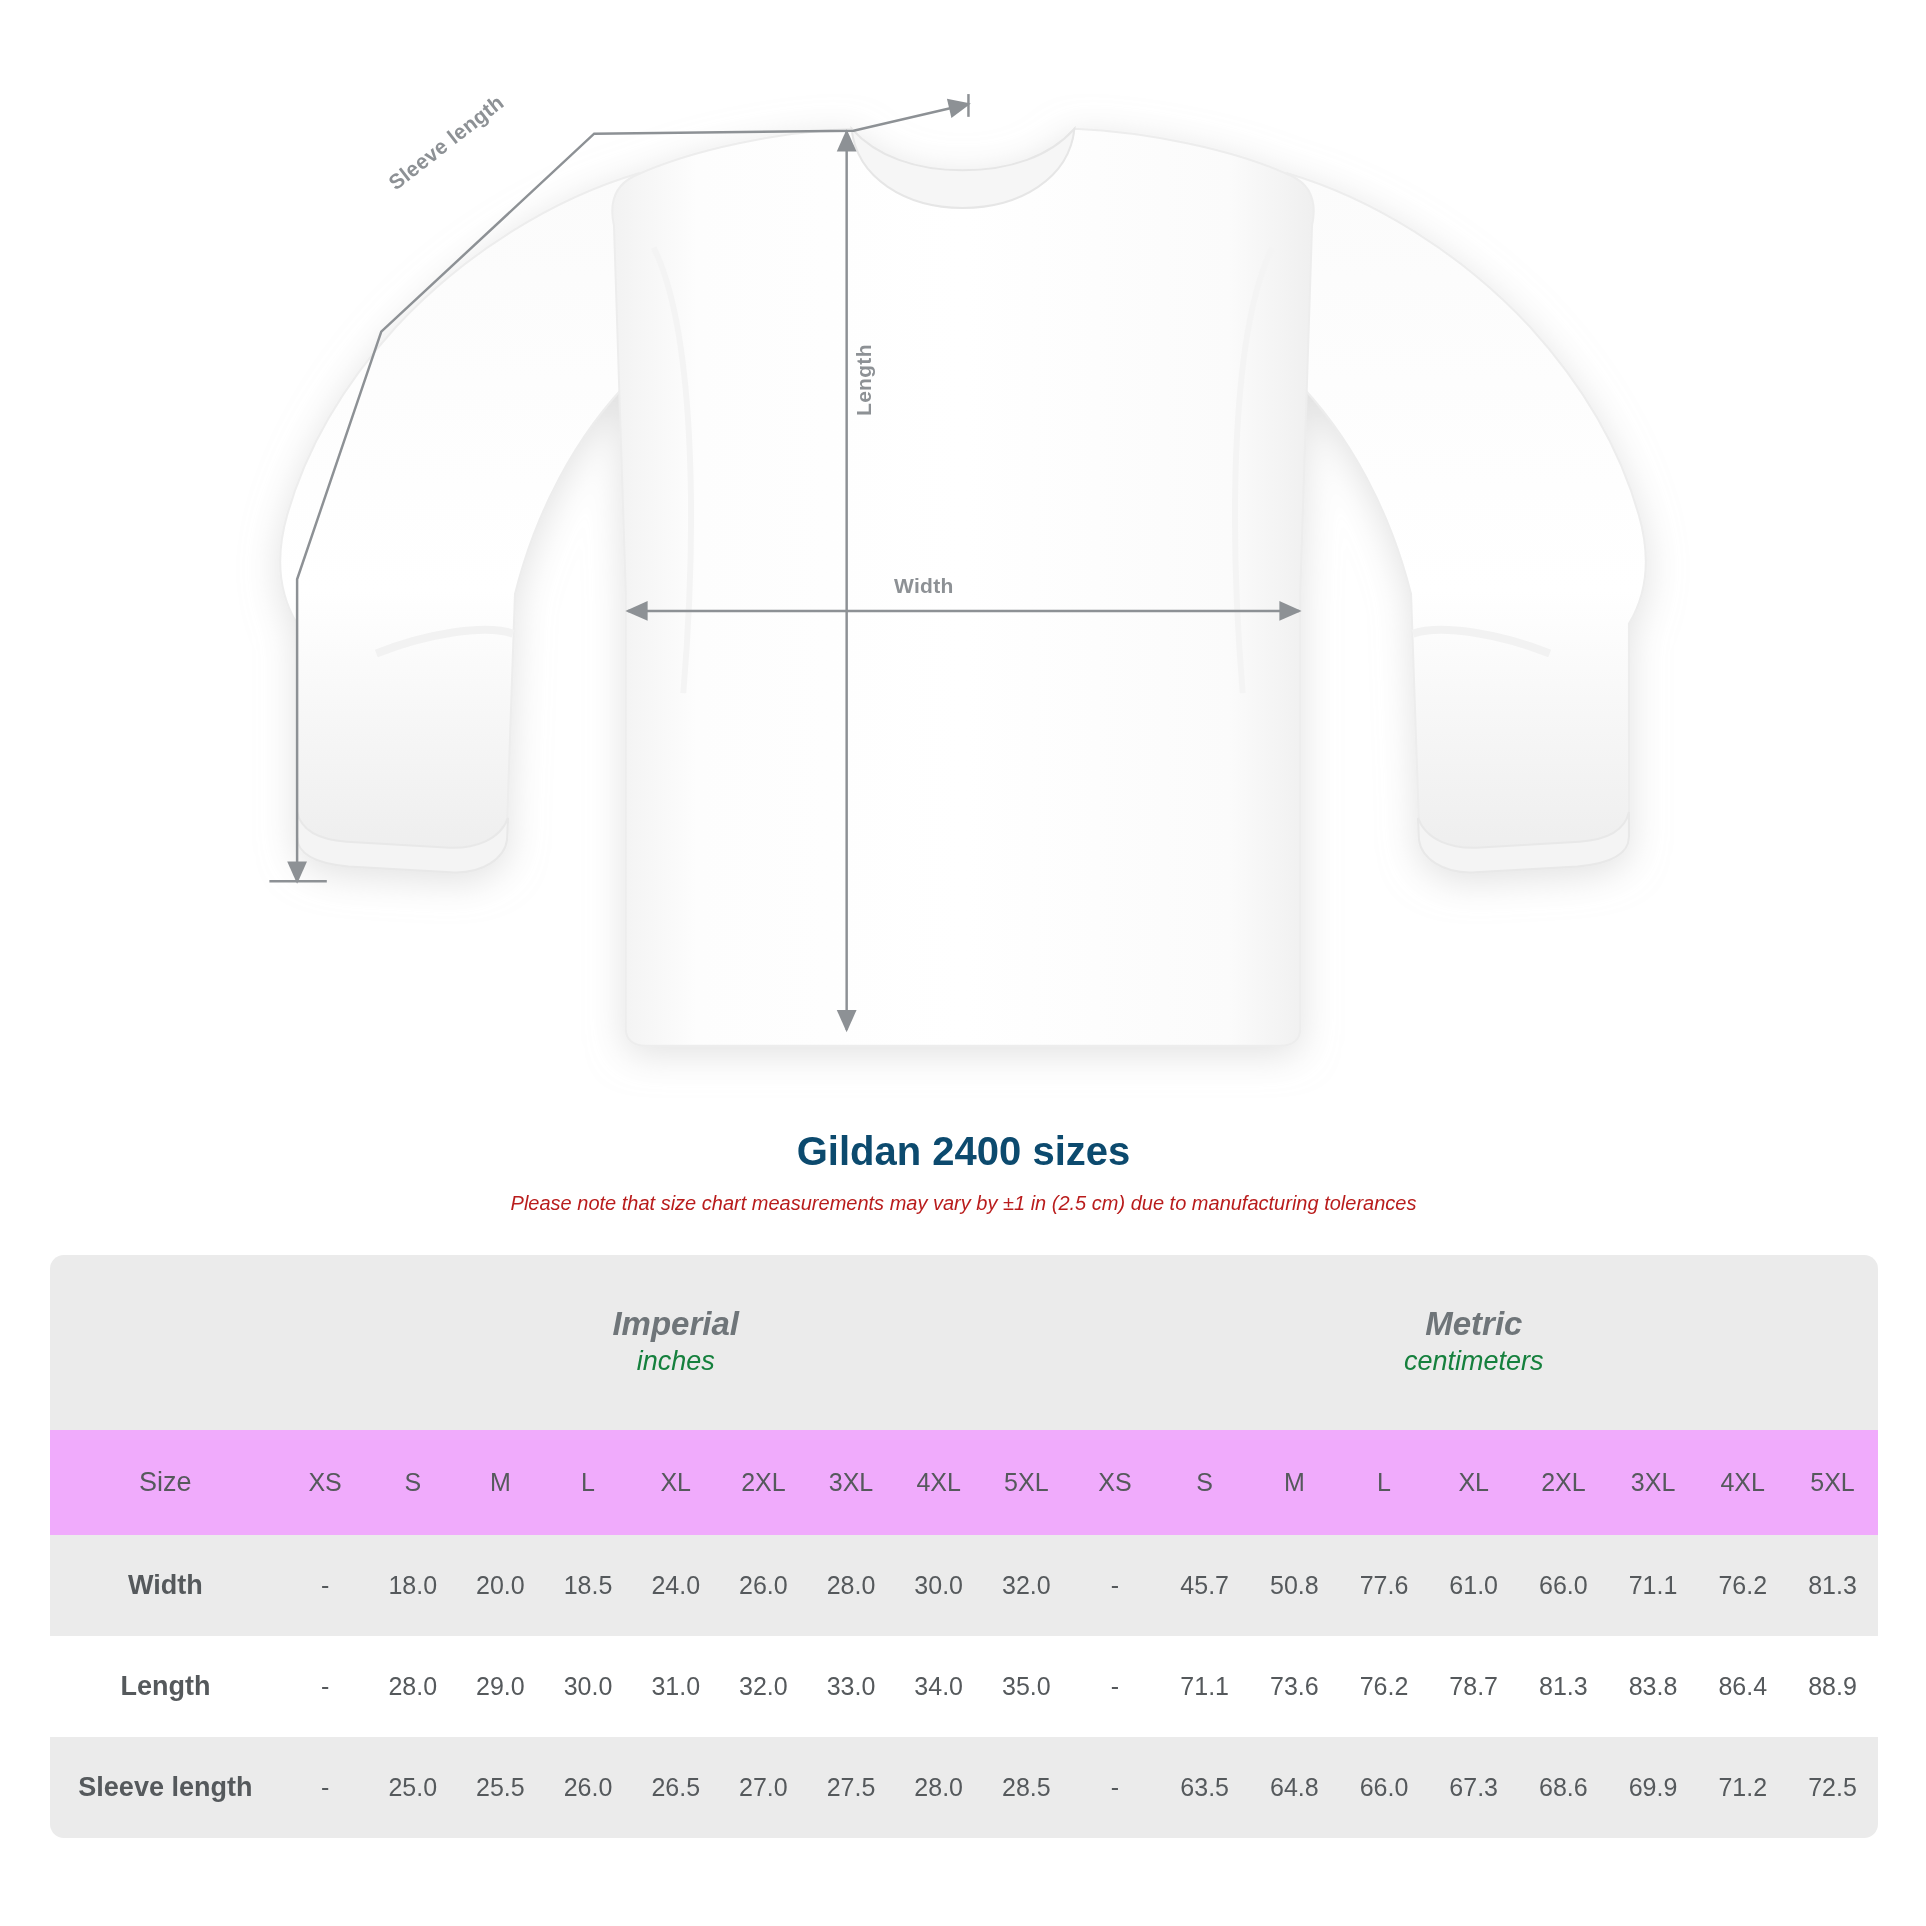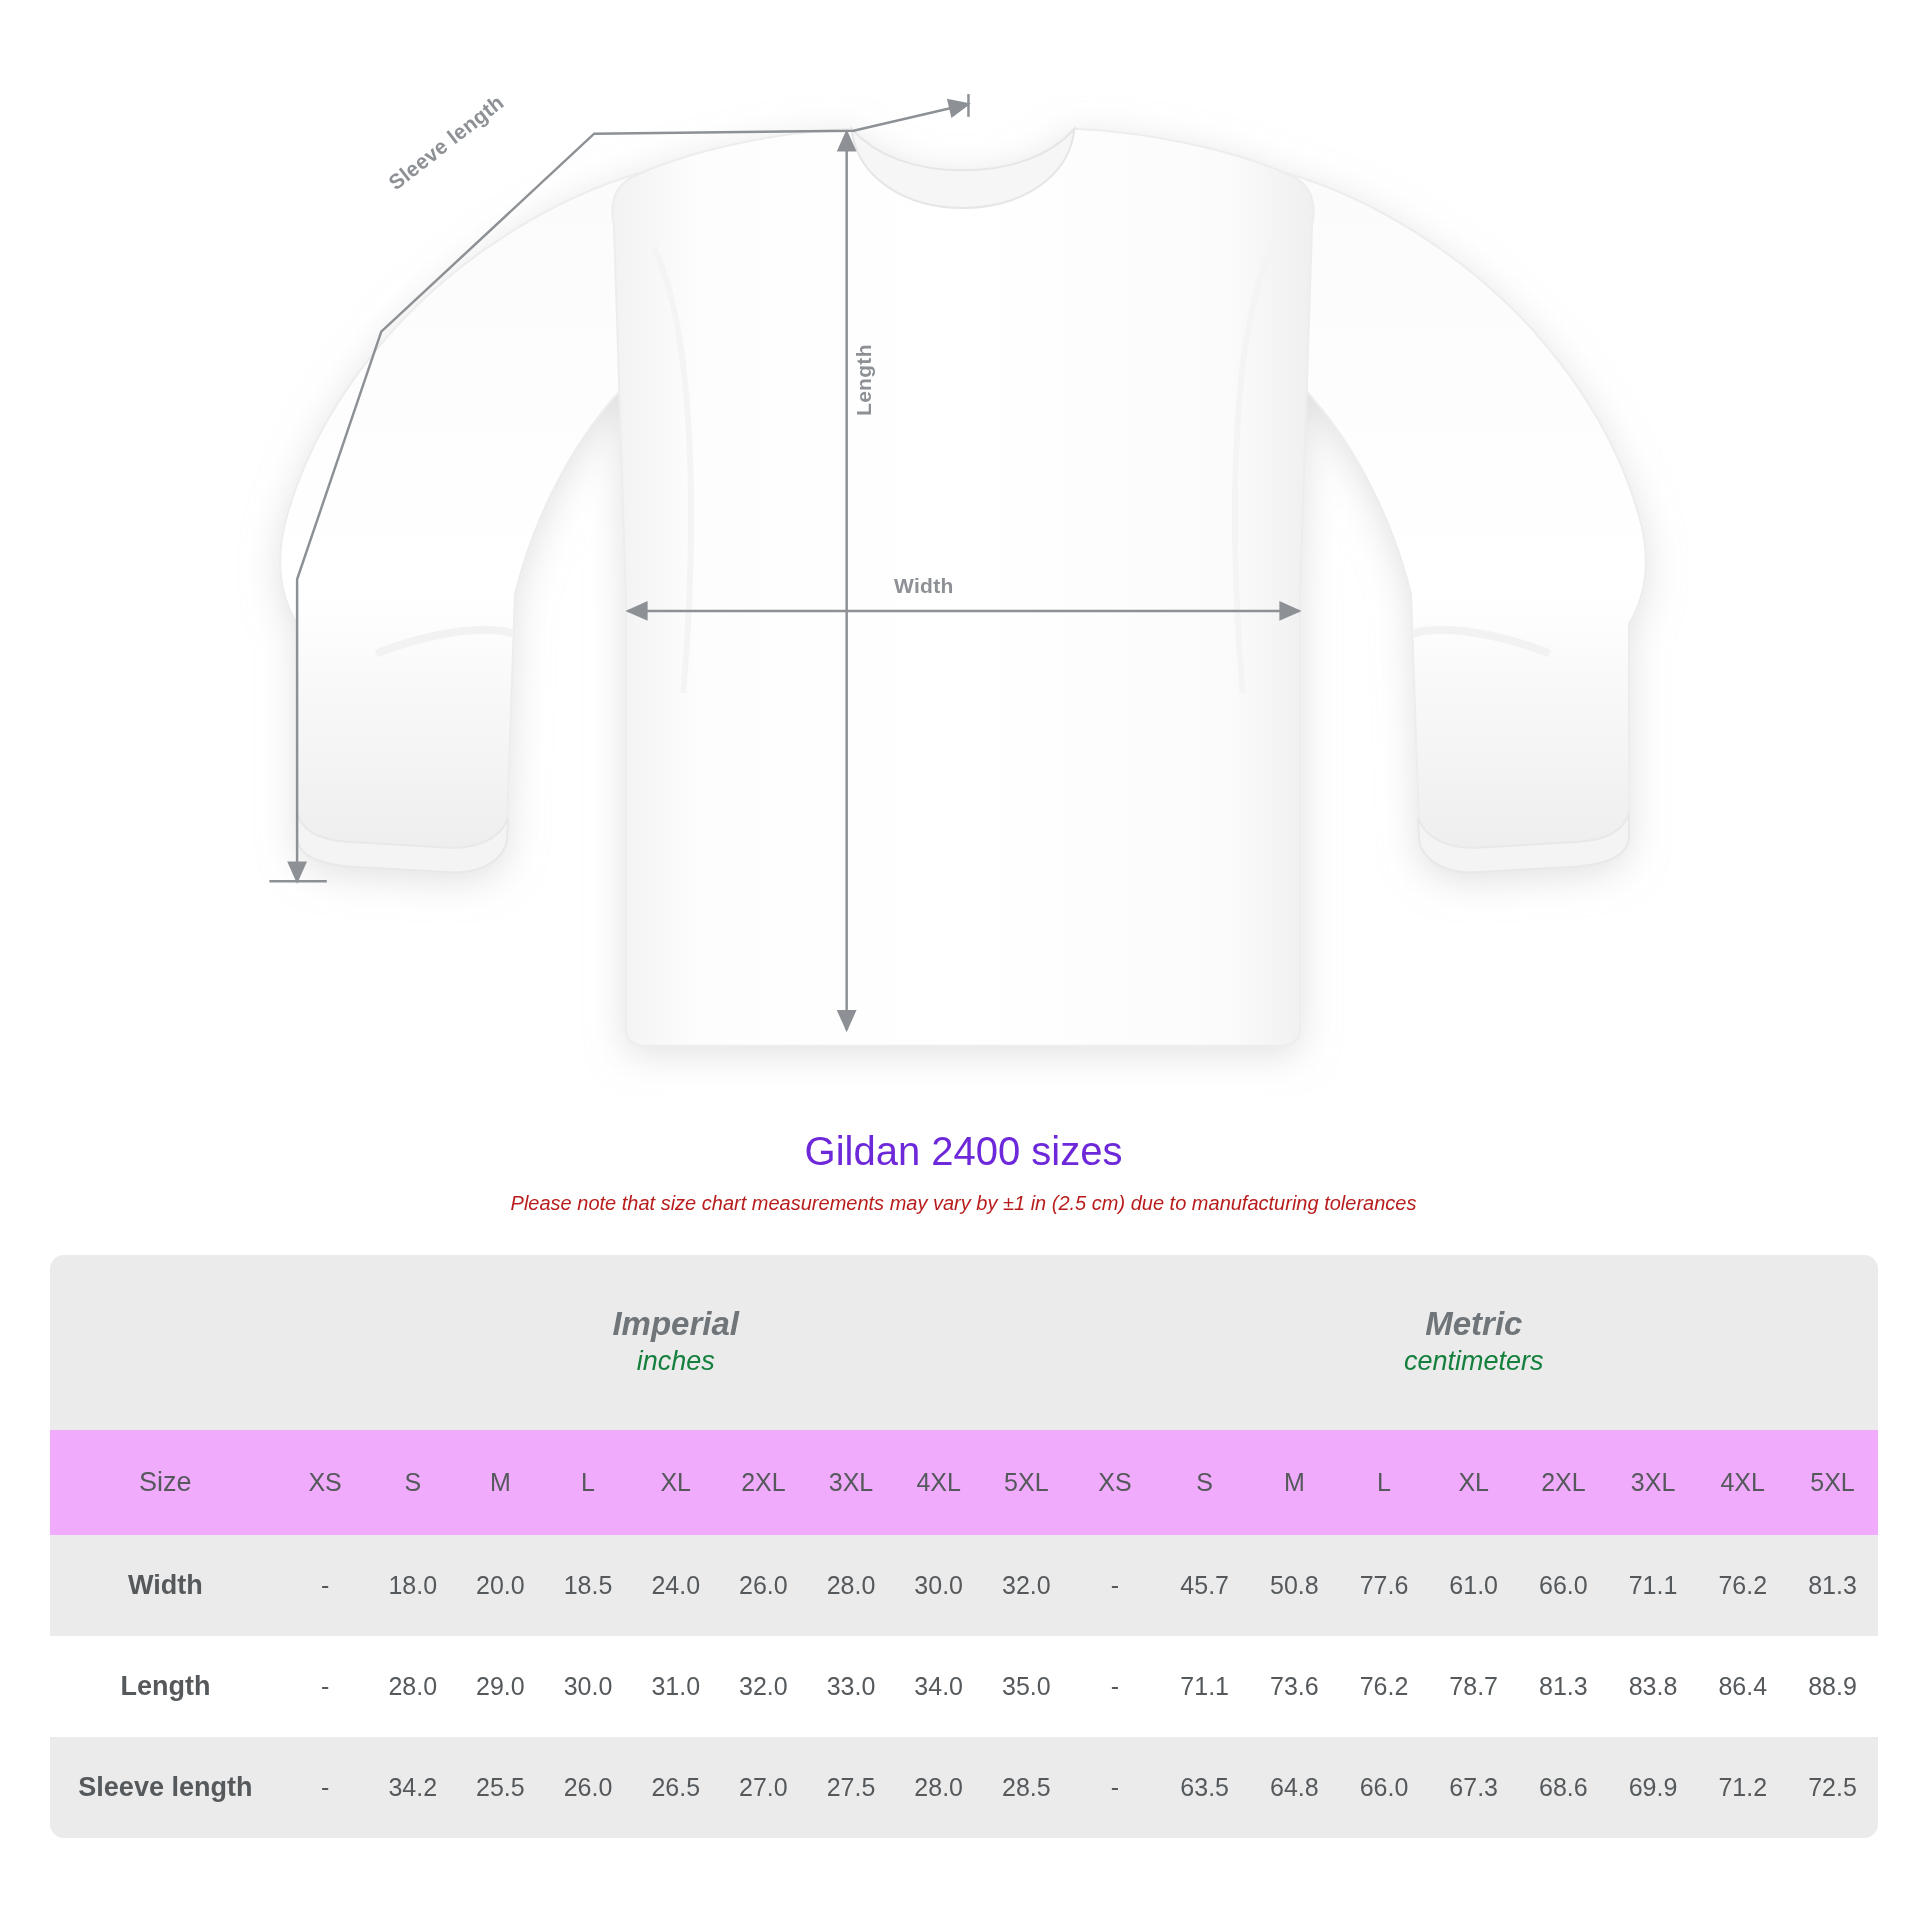--- a/index.html
+++ b/index.html
@@ -59,22 +59,22 @@
     white-space: nowrap;
   }
 
   
   .title-block {
     text-align: center;
     margin-top: 20px;
   }
   .chart-title {
     font-size: 40px;
-    font-weight: normal;
-    color: #6d28d9;
+    font-weight: bold;
+    color: #0c4a6e;
     margin: 0 0 18px 0;
   }
   .chart-note {
     font-size: 20px;
     font-style: italic;
     color: #b91c1c;
     margin: 16px;
   }
 
   
@@ -350,21 +350,21 @@
           <td class="valcell">78.7</td>
           <td class="valcell">81.3</td>
           <td class="valcell">83.8</td>
           <td class="valcell">86.4</td>
           <td class="valcell">88.9</td>
         </tr>
 
         <tr class="data-row shade last">
           <td class="rowlabel">Sleeve length</td>
           <td class="valcell">-</td>
-          <td class="valcell">34.2</td>
+          <td class="valcell">25.0</td>
           <td class="valcell">25.5</td>
           <td class="valcell">26.0</td>
           <td class="valcell">26.5</td>
           <td class="valcell">27.0</td>
           <td class="valcell">27.5</td>
           <td class="valcell">28.0</td>
           <td class="valcell">28.5</td>
           <td class="valcell">-</td>
           <td class="valcell">63.5</td>
           <td class="valcell">64.8</td>

